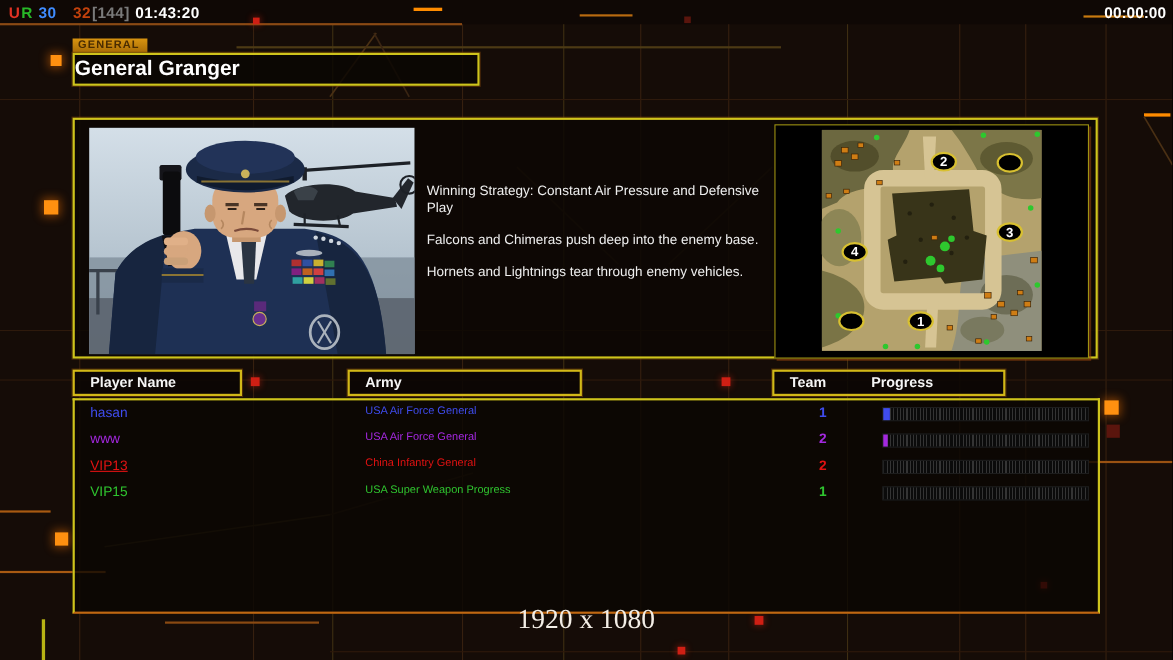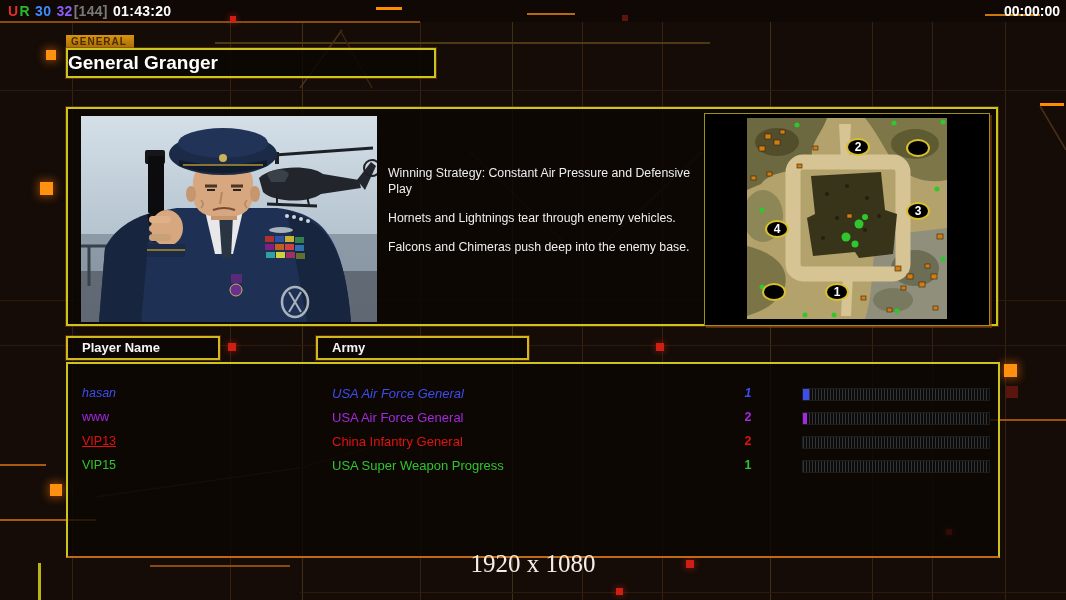--- a/index.html
+++ b/index.html
@@ -52,23 +52,23 @@
     color:#f5f5f5;font-weight:bold;font-size:13px;line-height:20px;}
   .hbox .lbl{position:absolute;left:14px;top:0;}
   .hbox .lbl2{position:absolute;left:88px;top:0;}
   .h-player{left:66px;width:154px;}
   .h-army{left:316px;width:213px;}
   .h-teamprog{left:702px;width:212px;}
 
   .table-box{position:absolute;left:66px;top:362px;width:934px;height:196px;box-sizing:border-box;
     border:2px solid #cfc41c;border-bottom:2px solid #c06812;background:rgba(10,6,3,.8);}
   .prow{position:relative;height:24px;}
-  .prow:first-child{margin-top:18px;font-style:italic;}
+  .prow:first-child{margin-top:0;}
   .prow .name{position:absolute;left:14px;top:4px;font-size:12.5px;}
-  .prow .army{position:absolute;left:264px;top:4px;font-size:13px;text-align:center;}
+  .prow .army{position:absolute;left:264px;top:4px;font-size:10px;text-align:center;}
   .prow .team{position:absolute;left:662px;top:4px;width:36px;text-align:center;font-size:12.5px;font-weight:600;}
   .bar{position:absolute;left:734px;top:6px;width:186px;height:11px;background:#070707;border:1px solid #1d1d1d;
     background-image:repeating-linear-gradient(90deg,#343434 0,#343434 1px,#0b0b0b 1px,#0b0b0b 3px);}
   .bar .fill{position:absolute;left:0;top:0;height:100%;}
 
   .resolution{position:absolute;left:0;right:0;top:550px;text-align:center;
     font-family:"Liberation Serif",serif;font-size:25px;color:#f3eee6;}
 </style>
 </head>
 <body>
@@ -126,21 +126,21 @@
     <div class="deco sq red" style="left:686px;top:560px;width:8px;height:8px"></div>
     <div class="deco sq red" style="left:946px;top:529px;width:6px;height:6px"></div>
     <div class="deco sq red" style="left:616px;top:588px;width:7px;height:7px"></div>
     <div class="deco sq red" style="left:230px;top:16px;width:6px;height:6px"></div>
     <div class="deco sq dimred" style="left:622px;top:15px;width:6px;height:6px"></div>
   </div>
 
   <div class="hud-left">
     <span style="color: rgb(224, 50, 36);">U</span><span style="color: rgb(40, 184, 40);">R</span>
     <span style="color: rgb(63, 140, 255);">30</span>
-    <span style="color: #8b5cf6;">32</span><span style="color: rgb(122, 122, 122); text-align: right;">[144]</span>
+    <span style="color: #c2410c; margin-left: 10px;">32</span><span style="color: rgb(122, 122, 122); text-align: right;">[144]</span>
     <span style="color: rgb(255, 255, 255);">01:43:20</span>
   </div>
   <div class="hud-right">00:00:00</div>
 
   <div class="gen-tab">GENERAL</div>
   <div class="title-box">
     <span class="t">General Granger</span>
   </div>
 
   <div class="main-box">
@@ -234,22 +234,22 @@
 
           <ellipse cx="214" cy="186" rx="13" ry="15" fill="none" stroke="#aab2bc" stroke-width="2.5"></ellipse>
           <line x1="208" y1="176" x2="220" y2="196" stroke="#aab2bc" stroke-width="2"></line>
           <line x1="220" y1="176" x2="208" y2="196" stroke="#aab2bc" stroke-width="2"></line>
         </g>
       </svg>
     </div>
 
     <div class="strategy">
       <p>Winning Strategy: Constant Air Pressure and Defensive Play</p>
+      <p>Falcons and Chimeras push deep into the enemy base.</p>
       <p>Hornets and Lightnings tear through enemy vehicles.</p>
-      <p>Falcons and Chimeras push deep into the enemy base.</p>
     </div>
 
     <div class="map-box">
       <svg class="map-terrain" width="200" height="201" viewBox="0 0 200 201">
         <rect width="200" height="201" fill="#b4a26d"></rect>
         <path d="M0,0 H80 C74,18 58,30 68,44 C52,56 26,50 14,66 L0,72 Z" fill="#6c6840"></path>
         <ellipse cx="30" cy="24" rx="22" ry="14" fill="#524e2b"></ellipse>
         <path d="M118,0 H200 V62 C168,68 148,50 140,34 C132,20 126,10 118,0 Z" fill="#7c7648"></path>
         <ellipse cx="168" cy="26" rx="24" ry="15" fill="#5e5a32"></ellipse>
         <ellipse cx="16" cy="98" rx="20" ry="26" fill="#8d8656"></ellipse>
@@ -316,20 +316,24 @@
       <div class="map-marker" style="left:120px;top:169px">1</div>
     </div>
   </div>
 
   <div class="hbox h-army">
     <span class="lbl">Army</span>
   </div>
   <div class="hbox h-player">
     <span class="lbl">Player Name</span>
   </div>
+  <div class="hbox h-teamprog">
+    <span class="lbl">Team</span>
+    <span class="lbl2">Progress</span>
+  </div>
 
   <div class="table-box">
 
     <div class="prow">
       <span class="name" style="color: rgb(63, 76, 238);">hasan</span>
       <span class="army" style="color: rgb(63, 76, 238);">USA Air Force General</span>
       <span class="team" style="color: rgb(63, 76, 238);">1</span>
       <div class="bar">
         <div class="fill" style="background-color: rgb(63, 76, 238); width: 3%;"></div>
       </div>

